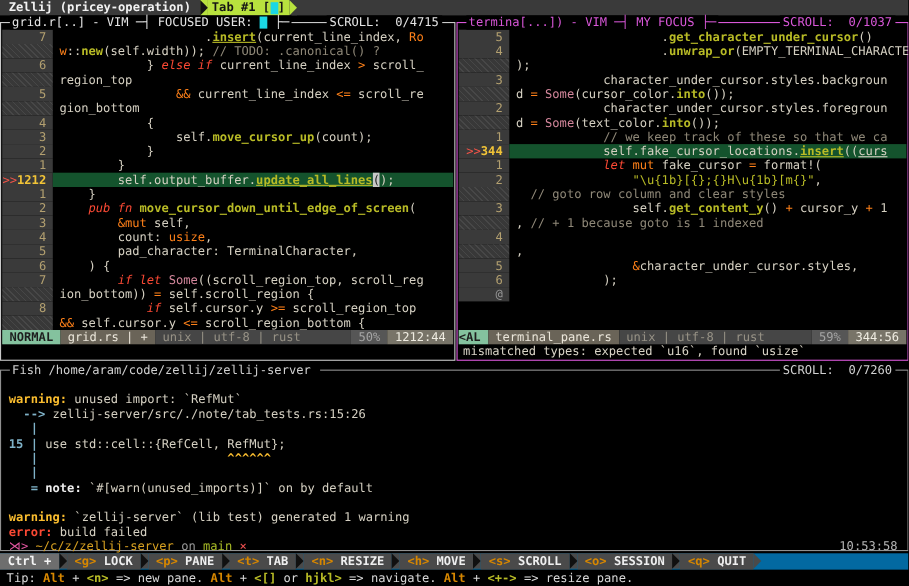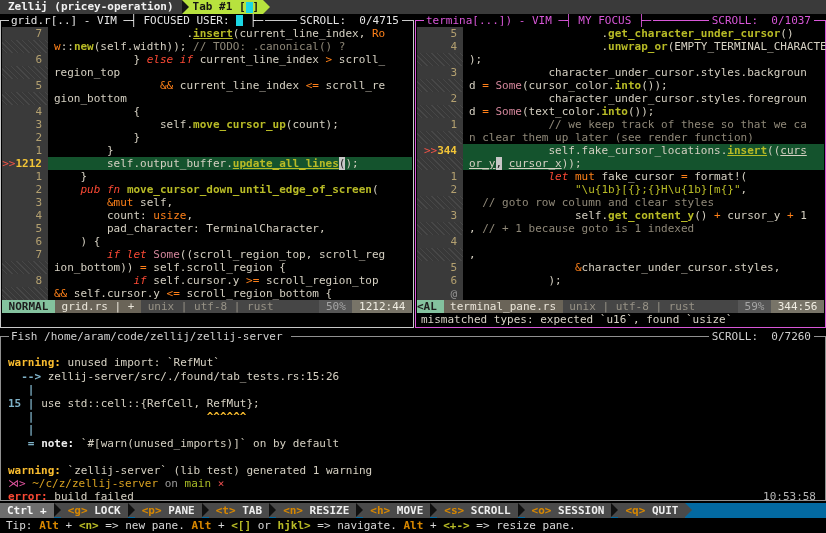--- a/index.html
+++ b/index.html
@@ -116,23 +116,21 @@
     <div class="ptr">SCROLL:  0/1037</div>
     <div class="code" id="rp-code">
         <div class="crow"><span class="gut"><span>5</span></span><span class="cline"><span class="d">                    .</span><span class="g">get_character_under_cursor</span><span class="d">()</span></span></div>
         <div class="crow"><span class="gut"><span>4</span></span><span class="cline"><span class="d">                    .</span><span class="g">unwrap_or</span><span class="d">(EMPTY_TERMINAL_CHARACTER</span></span></div>
         <div class="crow"><span class="gut wg"><span></span></span><span class="cline"><span class="d">);</span></span></div>
         <div class="crow"><span class="gut"><span>3</span></span><span class="cline"><span class="d">            character_under_cursor.styles.backgroun</span></span></div>
         <div class="crow"><span class="gut wg"><span></span></span><span class="cline"><span class="d">d </span><span class="o">=</span><span class="d"> </span><span class="p">Some</span><span class="d">(cursor_color.</span><span class="g">into</span><span class="d">());</span></span></div>
         <div class="crow"><span class="gut"><span>2</span></span><span class="cline"><span class="d">            character_under_cursor.styles.foregroun</span></span></div>
         <div class="crow"><span class="gut wg"><span></span></span><span class="cline"><span class="d">d </span><span class="o">=</span><span class="d"> </span><span class="p">Some</span><span class="d">(text_color.</span><span class="g">into</span><span class="d">());</span></span></div>
         <div class="crow"><span class="gut"><span>1</span></span><span class="cline"><span class="d">            </span><span class="cm">// we keep track of these so that we ca</span></span></div>
-        <div class="crow"><span class="gut wg"><span></span></span><span class="cline"><span class="cm">n clear them up later (see render function)</span></span></div>
         <div class="crow hl"><span class="gut gc"><span class="mark">&gt;&gt;</span><span>344</span></span><span class="cline"><span class="d">            self.fake_cursor_locations.</span><span class="gu">insert</span><span class="d">((</span><span class="u">curs</span></span></div>
-        <div class="crow hl"><span class="gut wg"><span></span></span><span class="cline"><span class="u">or_y</span><span class="cur">,</span><span class="d"> </span><span class="u">cursor_x</span><span class="d">));</span></span></div>
         <div class="crow"><span class="gut"><span>1</span></span><span class="cline"><span class="d">            </span><span class="k">let</span><span class="d"> </span><span class="o">mut</span><span class="d"> fake_cursor </span><span class="o">=</span><span class="d"> format!(</span></span></div>
         <div class="crow"><span class="gut"><span>2</span></span><span class="cline"><span class="d">                </span><span class="s">"\u{1b}[{};{}H\u{1b}[m{}"</span><span class="d">,</span></span></div>
         <div class="crow"><span class="gut wg"><span></span></span><span class="cline"><span class="d">  </span><span class="cm">// goto row column and clear styles</span></span></div>
         <div class="crow"><span class="gut"><span>3</span></span><span class="cline"><span class="d">                self.</span><span class="g">get_content_y</span><span class="d">() </span><span class="o">+</span><span class="d"> cursor_y </span><span class="o">+</span><span class="d"> 1</span></span></div>
         <div class="crow"><span class="gut wg"><span></span></span><span class="cline"><span class="d">, </span><span class="cm">// + 1 because goto is 1 indexed</span></span></div>
         <div class="crow"><span class="gut"><span>4</span></span></div>
         <div class="crow"><span class="gut wg"><span></span></span><span class="cline"><span class="d">,</span></span></div>
         <div class="crow"><span class="gut"><span>5</span></span><span class="cline"><span class="d">                </span><span class="o">&amp;</span><span class="d">character_under_cursor.styles,</span></span></div>
         <div class="crow"><span class="gut"><span>6</span></span><span class="cline"><span class="d">            );</span></span></div>
         <div class="crow"><span class="gut ga"><span>@</span></span><span class="cline"></span></div>
@@ -141,30 +139,30 @@
     <div class="errline">mismatched types: expected `u16`, found `usize`</div>
   </div>
 
   <div class="pane" id="bp">
     <div class="pbox"></div>
     <div class="ptl">Fish /home/aram/code/zellij/zellij-server </div>
     <div class="ptr">SCROLL:  0/7260</div>
     <div class="brows" id="bp-rows">
         <div class="brow"></div>
         <div class="brow"><span class="yb">warning:</span><span class="w"> unused import: `RefMut`</span></div>
-        <div class="brow"><span class="bb">  --&gt; </span><span class="w">zellij-server/src/./found/tab_tests.rs:15:26</span></div>
+        <div class="brow"><span class="bb">  --&gt; </span><span class="w">zellij-server/src/./note/tab_tests.rs:15:26</span></div>
         <div class="brow"><span class="bb">   |</span></div>
         <div class="brow"><span class="bb">15 | </span><span class="w">use std::cell::{RefCell, RefMut};</span></div>
         <div class="brow"><span class="bb">   |</span><span class="w">                          </span><span class="yb">^^^^^^</span></div>
         <div class="brow"><span class="bb">   |</span></div>
         <div class="brow"><span class="bb">   = </span><span class="wb">note:</span><span class="w"> `#[warn(unused_imports)]` on by default</span></div>
         <div class="brow"></div>
         <div class="brow"><span class="yb">warning:</span><span class="w"> `zellij-server` (lib test) generated 1 warning</span></div>
+        <div class="brow"><span class="rb">error:</span><span class="w"> build failed</span></div>
         <div class="brow"><span class="pk">⋊&gt; </span><span class="ob">~/c/z/zellij-server</span><span class="gr"> on </span><span class="gn">main</span><span class="rd"> ×</span></div>
-        <div class="brow"><span class="rb">error:</span><span class="w"> build failed</span></div>
       </div>
     <div class="time">10:53:58</div>
   </div>
 
   <div id="kb">
       <span class="kb-pre">Ctrl +</span>
       <span class="ktri"></span>
       <span class="kseg"><span class="kkey">&lt;g&gt;</span><span> LOCK</span></span>
       <span class="ktri"></span>
       <span class="kseg"><span class="kkey">&lt;p&gt;</span><span> PANE</span></span>

